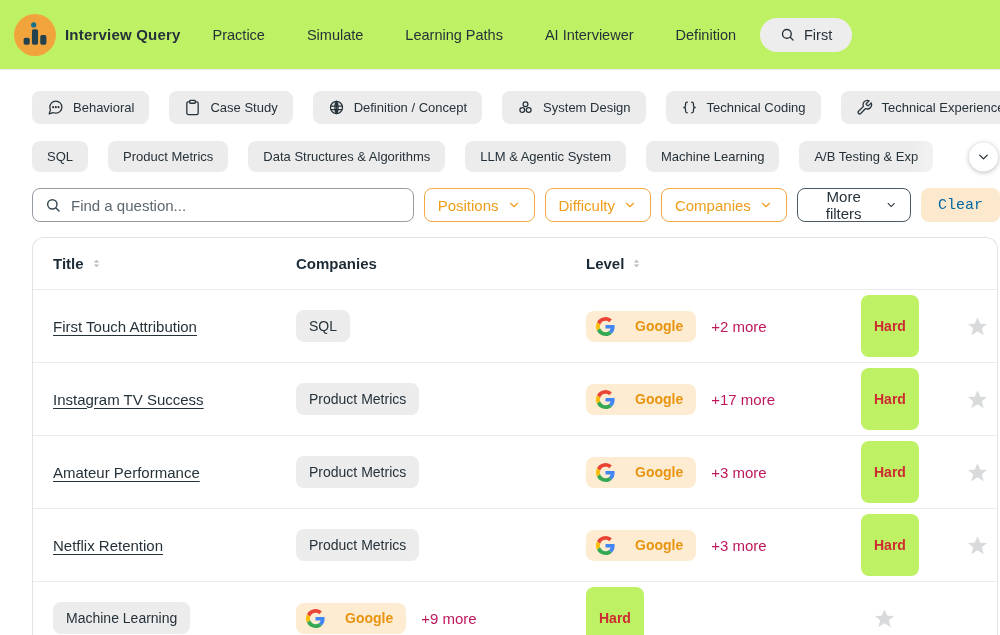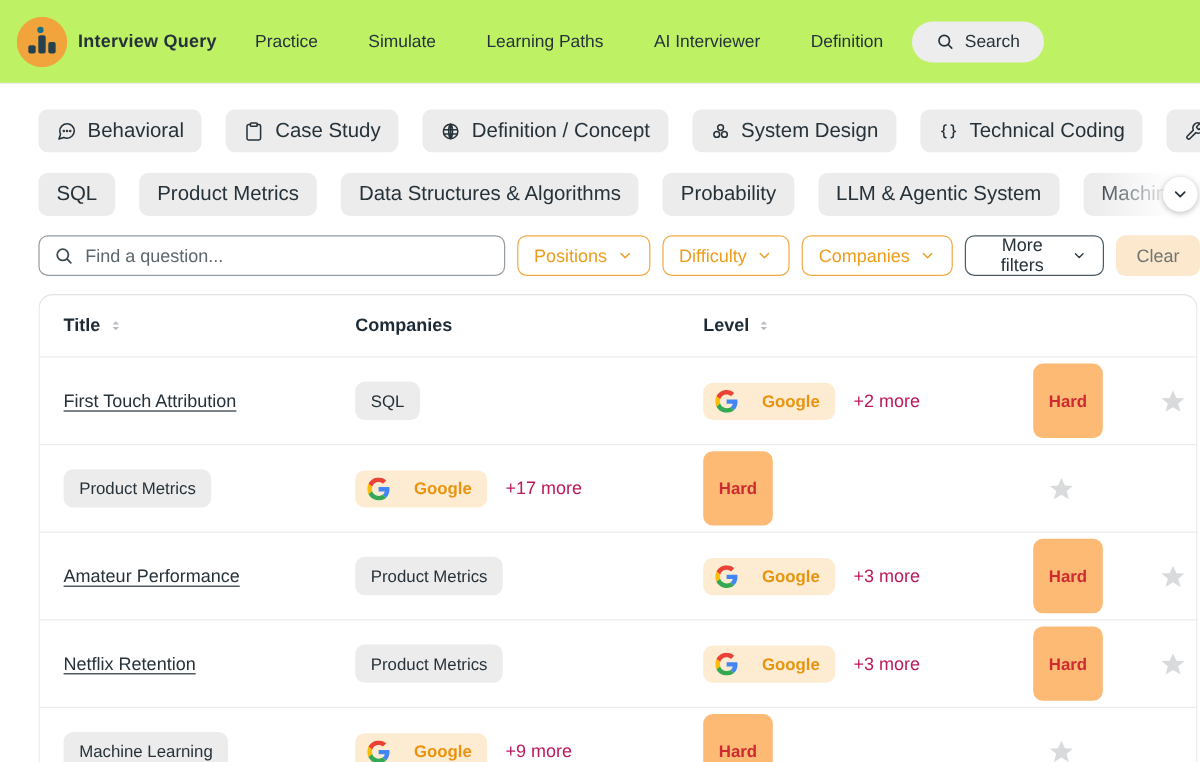--- a/index.html
+++ b/index.html
@@ -17,21 +17,21 @@
     background:#ededed; border:none; border-radius:9999px; padding:9px 20px;
     font-size:14.5px; color:#26323a; cursor:pointer; font-family:inherit; }
   .search-pill svg { width:15px; height:15px; }
 
   
   .chips-row { display:flex; gap:20px; padding-left:32px; white-space:nowrap;
     overflow:hidden; }
   .chips-row.cat { margin-top:21px; }
   .chips-row.topic-wrap { margin-top:17px; }
   .chip { display:inline-flex; align-items:center; gap:9px; background:#ececec;
-    border:none; border-radius:8px; padding:8px 15px; font-size:17px;
+    border:none; border-radius:8px; padding:8px 15px; font-size:13px;
     color:#26323a; font-family:inherit; cursor:pointer; flex:0 0 auto; }
   .chip svg { width:17px; height:17px; stroke:#26323a; fill:none;
     stroke-width:1.8; stroke-linecap:round; stroke-linejoin:round; }
   .topic-outer { position:relative; }
   .fade { position:absolute; right:0; top:0; width:90px; height:100%;
     background:linear-gradient(to right, rgba(255,255,255,0), #fff 75%); pointer-events:none; }
   .expand-btn { position:absolute; right:2px; top:50%; transform:translateY(-50%);
     width:29px; height:29px; border-radius:50%; background:#fff; border:none;
     box-shadow:0 1px 5px rgba(0,0,0,.28); cursor:pointer; display:flex;
     align-items:center; justify-content:center; }
@@ -50,21 +50,21 @@
   .drop { display:flex; align-items:center; gap:8px; height:34px; padding:0 13px;
     background:#fff; border-radius:8px; font-size:15px; font-family:inherit;
     cursor:pointer; }
   .drop svg { width:14px; height:14px; fill:none; stroke-width:2;
     stroke-linecap:round; stroke-linejoin:round; }
   .drop.orange { border:1px solid #f2a943; color:#ee9d1b; }
   .drop.orange svg { stroke:#ee9d1b; }
   .drop.dark { border:1px solid #4a5a64; color:#26323a; }
   .drop.dark svg { stroke:#26323a; }
   .clear-btn { height:34px; padding:0 17px; background:#fbe8cd; border:none;
-    border-radius:8px; font-size:15px; color:#737373; font-family:Liberation Sans, sans-serif; cursor:pointer; }
+    border-radius:8px; font-size:15px; color:#0369a1; font-family:Liberation Mono, monospace; cursor:pointer; }
 
   
   .card { margin:15px 0 0 32px; width:966px; border:1px solid #e3e3e3;
     border-bottom:none; border-radius:12px 12px 0 0; background:#fff; overflow:hidden; }
   .tgrid { display:grid; grid-template-columns:243px 290px 275px 93px 1fr;
     align-items:center; padding-left:20px; }
   .thead { height:52px; border-bottom:1px solid #ececec; }
   .th { display:flex; align-items:center; gap:6px; font-size:15px; font-weight:700;
     color:#1d2b36; cursor:pointer; }
   .th.plain { cursor:default; }
@@ -73,21 +73,21 @@
   .title-link { font-size:15px; font-weight:500; color:#26323a;
     text-decoration:underline; text-underline-offset:3px; cursor:pointer; }
   .tag { display:inline-block; background:#ececec; border-radius:8px;
     padding:8px 13px; font-size:14px; color:#26323a; }
   .companies { display:flex; align-items:center; gap:15px; }
   .gchip { display:inline-flex; align-items:center; gap:8px; background:#fdecd2;
     border-radius:8px; padding:6px 13px 6px 10px; cursor:pointer; }
   .gchip svg { width:19px; height:19px; }
   .gchip span { font-size:14px; font-weight:700; color:#e8940f;margin-left:12px; }
   .more { font-size:15px; color:#be185d; }
-  .level-badge { display:inline-block; background:#fdba74; border-radius:8px;
+  .level-badge { display:inline-block; background:#bef264; border-radius:8px;
     padding:23px 13px; font-size:14px; font-weight:700; color:#cd2b31;text-align:center; }
   .star-cell { display:flex; justify-content:flex-start; padding-left:12px; }
   .star-cell svg { width:23px; height:23px; fill:#d8dadb; cursor:pointer; }
 </style>
 </head>
 <body>
 
 <div class="header">
   <svg class="logo" viewBox="0 0 48 48">
     <circle cx="24" cy="24" r="24" fill="#f2a43c"></circle>
@@ -102,21 +102,21 @@
     <a>Simulate</a>
     <a>Learning Paths</a>
     <a>AI Interviewer</a>
     <a>Definition</a>
   </nav>
   <button class="search-pill">
     <svg viewBox="0 0 24 24" fill="none" stroke="#26323a" stroke-width="2.2" stroke-linecap="round">
       <circle cx="11" cy="11" r="7"></circle>
         <line x1="16.5" y1="16.5" x2="21" y2="21"></line>
     </svg>
-    <span>Search</span>
+    <span>First</span>
   </button>
 </div>
 
 <div class="chips-row cat">
   <button class="chip">
     <svg viewBox="0 0 24 24">
       <path d="M21 11.5a8.5 8.5 0 0 1-8.5 8.5 8.4 8.4 0 0 1-3.8-.9L3 21l1.9-5.7a8.4 8.4 0 0 1-.9-3.8A8.5 8.5 0 0 1 12.5 3 8.5 8.5 0 0 1 21 11.5z"></path>
       <circle cx="8.7" cy="11.5" r="0.6" fill="#26323a"></circle>
         <circle cx="12.5" cy="11.5" r="0.6" fill="#26323a"></circle>
         <circle cx="16.3" cy="11.5" r="0.6" fill="#26323a"></circle>
@@ -158,21 +158,20 @@
     </svg>
     <span>Technical Experience</span>
   </button>
 </div>
 
 <div class="topic-outer">
   <div class="chips-row topic-wrap">
     <button class="chip">SQL</button>
     <button class="chip">Product Metrics</button>
     <button class="chip">Data Structures &amp; Algorithms</button>
-    <button class="chip">Probability</button>
     <button class="chip">LLM &amp; Agentic System</button>
     <button class="chip">Machine Learning</button>
     <button class="chip">A/B Testing &amp; Exp</button>
   </div>
   <div class="fade"></div>
   <button class="expand-btn">
     <svg viewBox="0 0 24 24">
         <polyline points="6 9 12 15 18 9"></polyline>
       </svg>
   </button>
@@ -257,20 +256,21 @@
     </div>
     <div><span class="level-badge">Hard</span></div>
     <div class="star-cell">
         <svg viewBox="0 0 24 24">
           <polygon points="12 2.5 15 9 22 9.3 16.5 13.8 18.5 21 12 17 5.5 21 7.5 13.8 2 9.3 9 9"></polygon>
         </svg>
       </div>
   </div>
 
   <div class="tgrid trow">
+    <a class="title-link">Instagram TV Success</a>
     <div><span class="tag">Product Metrics</span></div>
     <div class="companies">
       <span class="gchip">
         <svg viewBox="0 0 48 48">
           <path fill="#EA4335" d="M24 9.5c3.54 0 6.71 1.22 9.21 3.6l6.85-6.85C35.9 2.38 30.47 0 24 0 14.62 0 6.51 5.38 2.56 13.22l7.98 6.19C12.43 13.72 17.74 9.5 24 9.5z"></path>
           <path fill="#4285F4" d="M46.98 24.55c0-1.57-.15-3.09-.38-4.55H24v9.02h12.94c-.58 2.96-2.26 5.48-4.78 7.18l7.73 6c4.51-4.18 7.09-10.36 7.09-17.65z"></path>
           <path fill="#FBBC05" d="M10.53 28.59c-.48-1.45-.76-2.99-.76-4.59s.27-3.14.76-4.59l-7.98-6.19C.92 16.46 0 20.12 0 24c0 3.88.92 7.54 2.56 10.78l7.97-6.19z"></path>
           <path fill="#34A853" d="M24 48c6.48 0 11.93-2.13 15.89-5.81l-7.73-6c-2.15 1.45-4.92 2.3-8.16 2.3-6.26 0-11.57-4.22-13.47-9.91l-7.98 6.19C6.51 42.62 14.62 48 24 48z"></path>
         </svg>
         <span>Google</span>

